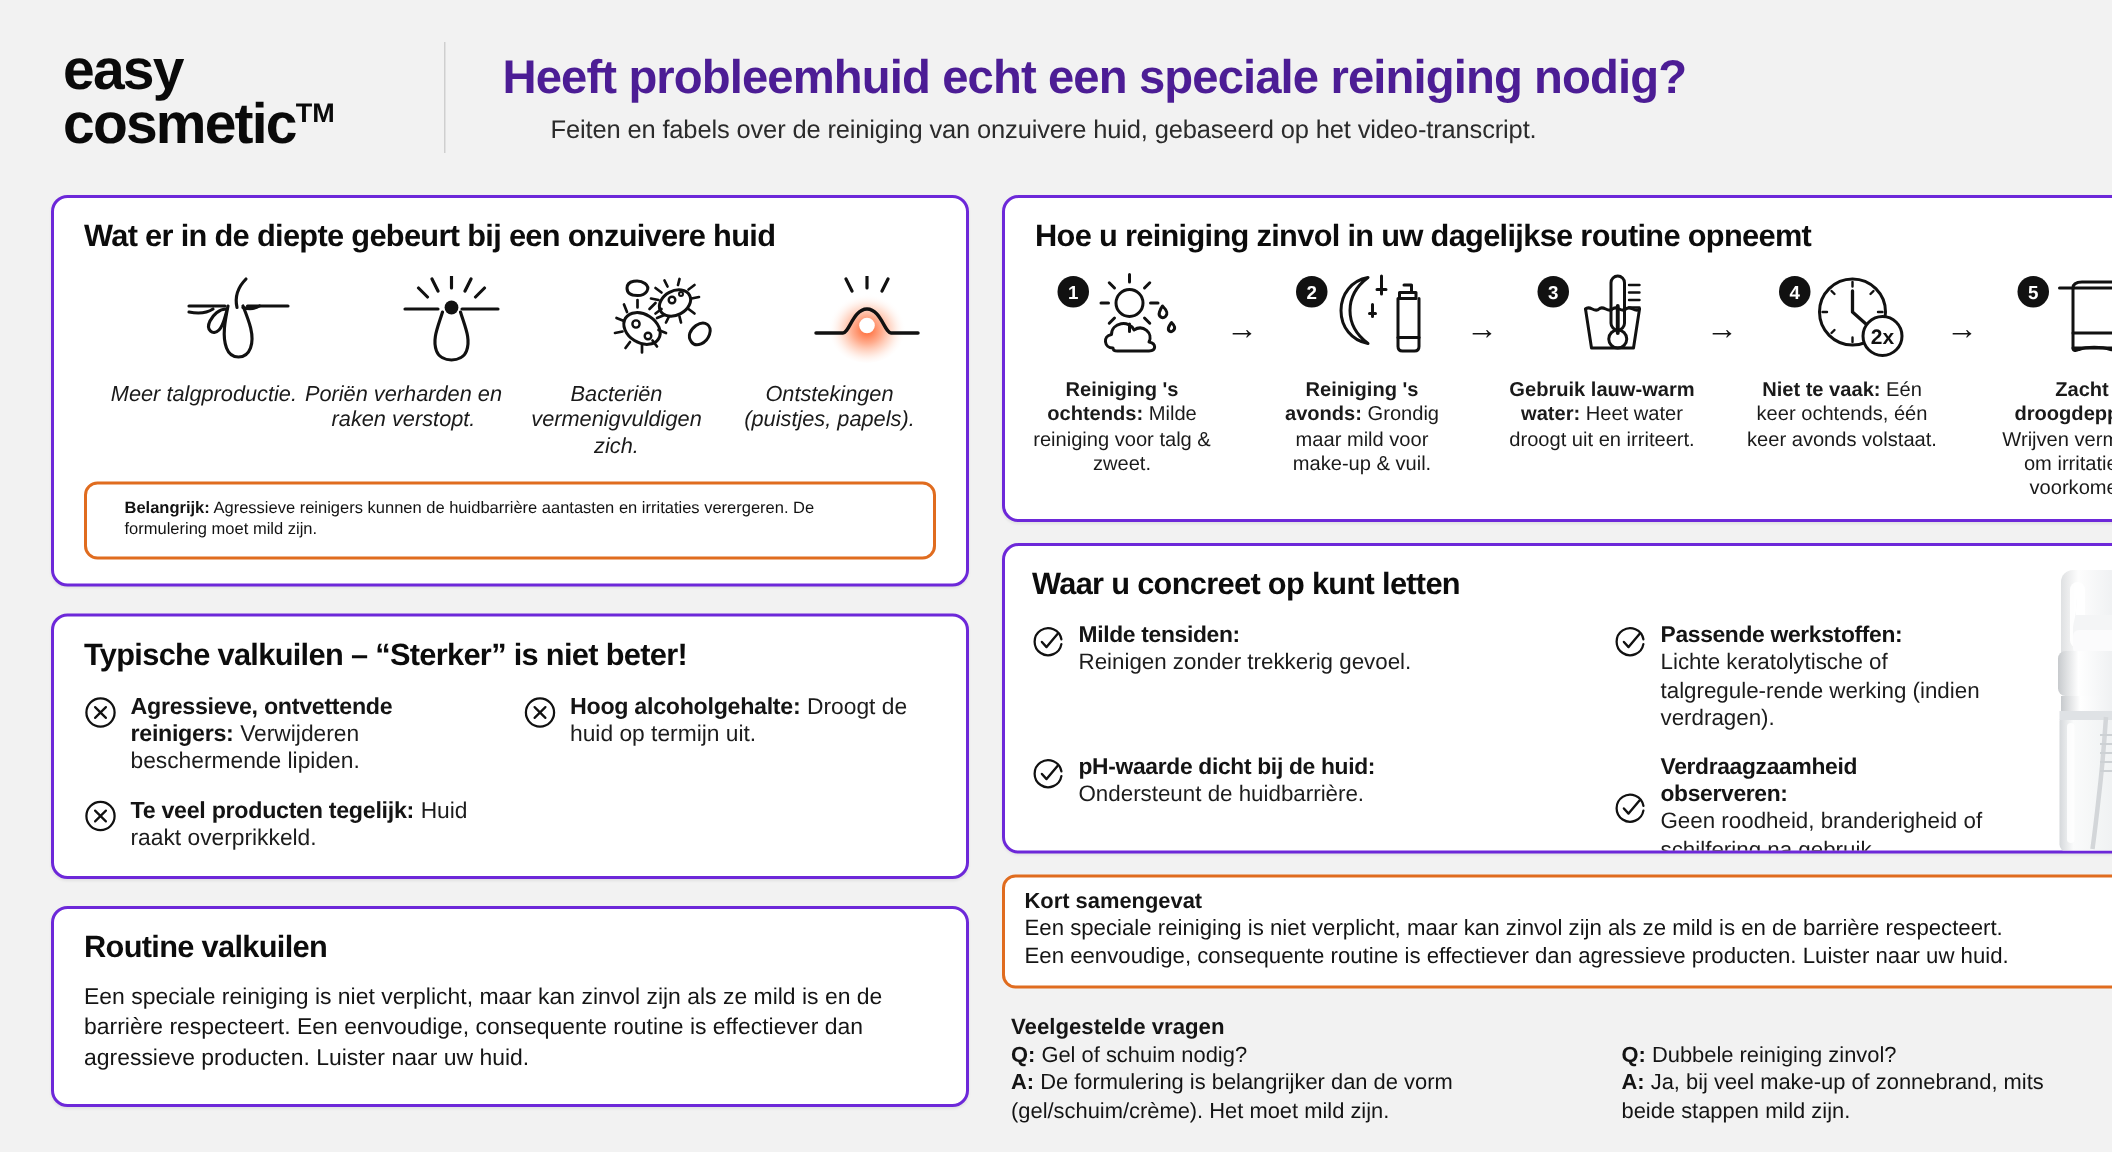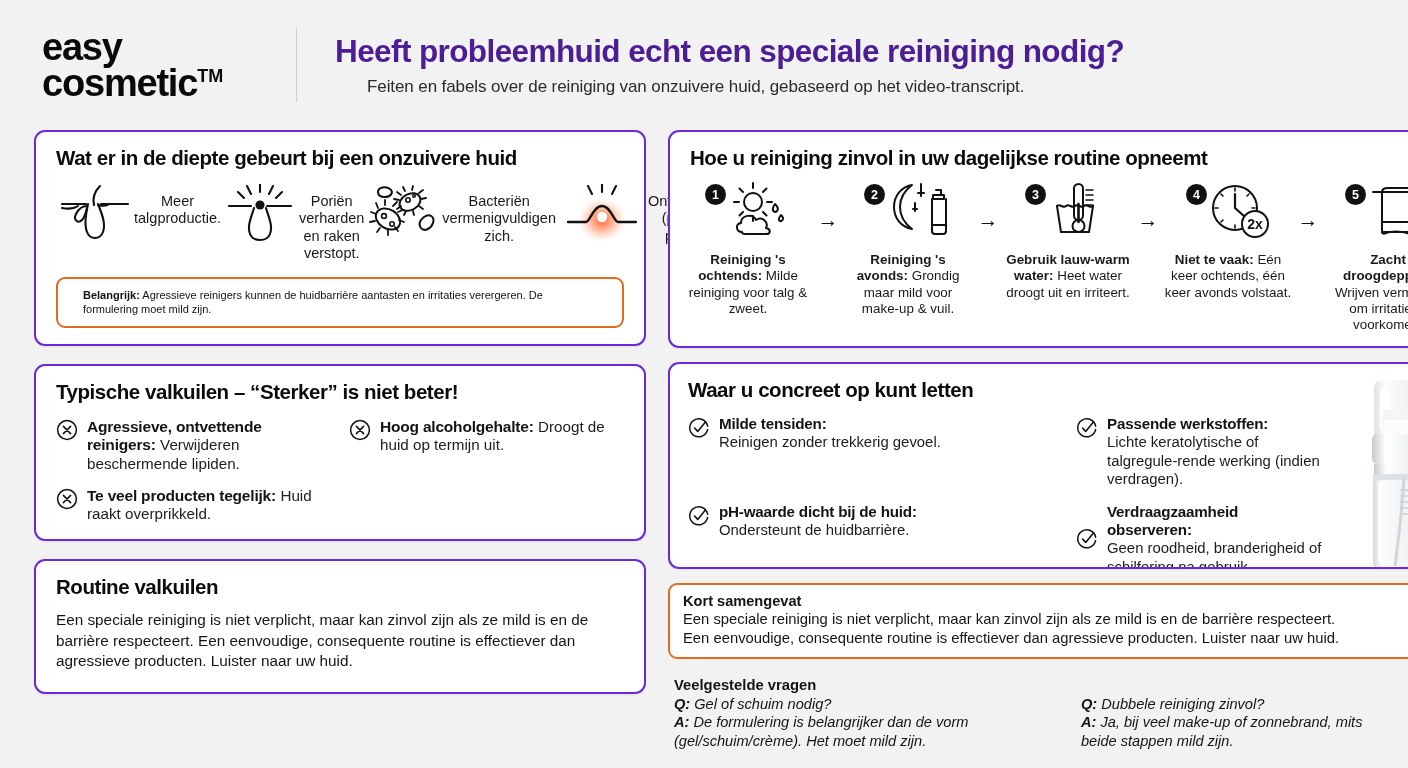--- a/index.html
+++ b/index.html
@@ -37,21 +37,21 @@
   .card {
     background: #fff; border: 2px solid #6d28d9; border-radius: 11px;
     box-shadow: 0 1px 2px rgba(0,0,0,.07);
     padding: 14px 20px 16px;
     position: relative;
   }
   .card-title { font-size: 20.5px; font-weight: 800; letter-spacing: -0.45px; color: #0c0c0c; }
 
   
   .depth-row { display: flex; margin-top: 14px; }
-  .depth-item { flex: 1; display: flex; flex-direction: row; align-items: flex-start; }
+  .depth-item { flex: 1; display: flex; flex-direction: column; align-items: flex-end; font-style: italic; }
   .depth-svg { height: 62px; display: flex; align-items: flex-end; justify-content: center; }
   .depth-cap {
     margin-top: 9px; font-size: 14.5px; line-height: 1.2; text-align: center; color: #1a1a1a;
     max-width: 150px;
   }
 
   
   .callout {
     margin-top: 14px; border: 2px solid #e06c1f; border-radius: 9px;
     padding: 9px 25px 10px; font-size: 11px; line-height: 1.3; color: #121212;
@@ -96,21 +96,21 @@
     border: 2px solid #e06c1f; border-radius: 9px; background: #fff;
     padding: 8px 13px 9px;
   }
   .summary-h { font-size: 14.6px; font-weight: 800; }
   .summary-b { font-size: 14.8px; line-height: 1.27; margin-top: 1px; }
 
   
   .faq { padding: 4px 4px 0 6px; }
   .faq-h { font-size: 14.8px; font-weight: 800; }
   .faq-grid { display: grid; grid-template-columns: 1fr 1fr; gap: 0 24px; margin-top: 2px; }
-  .faq-line { font-size: 14.6px; line-height: 1.26; font-style: italic; }
+  .faq-line { font-size: 14.6px; line-height: 1.26; }
   .faq-line b { font-weight: 800; }
 </style>
 </head>
 <body>
 
 <div class="page">
 
   <div class="header">
     <div class="brand">
       <div class="brand-l1">easy</div>

